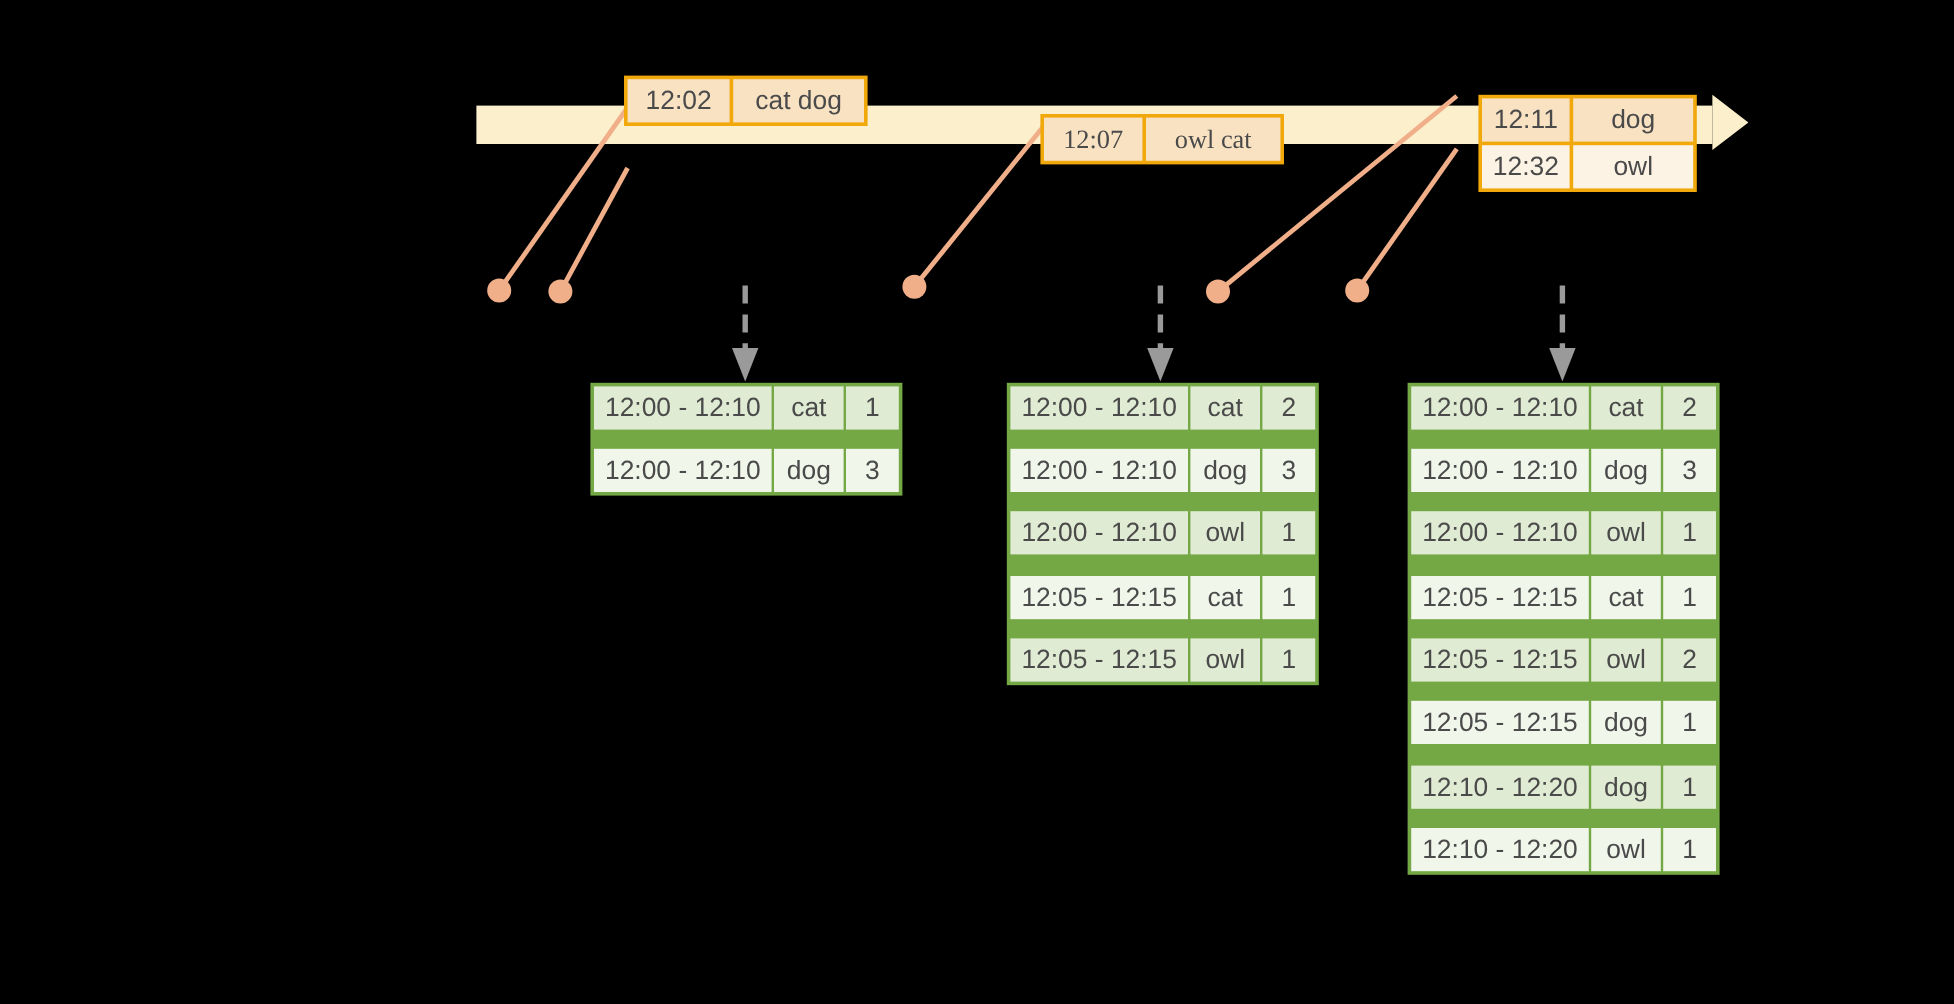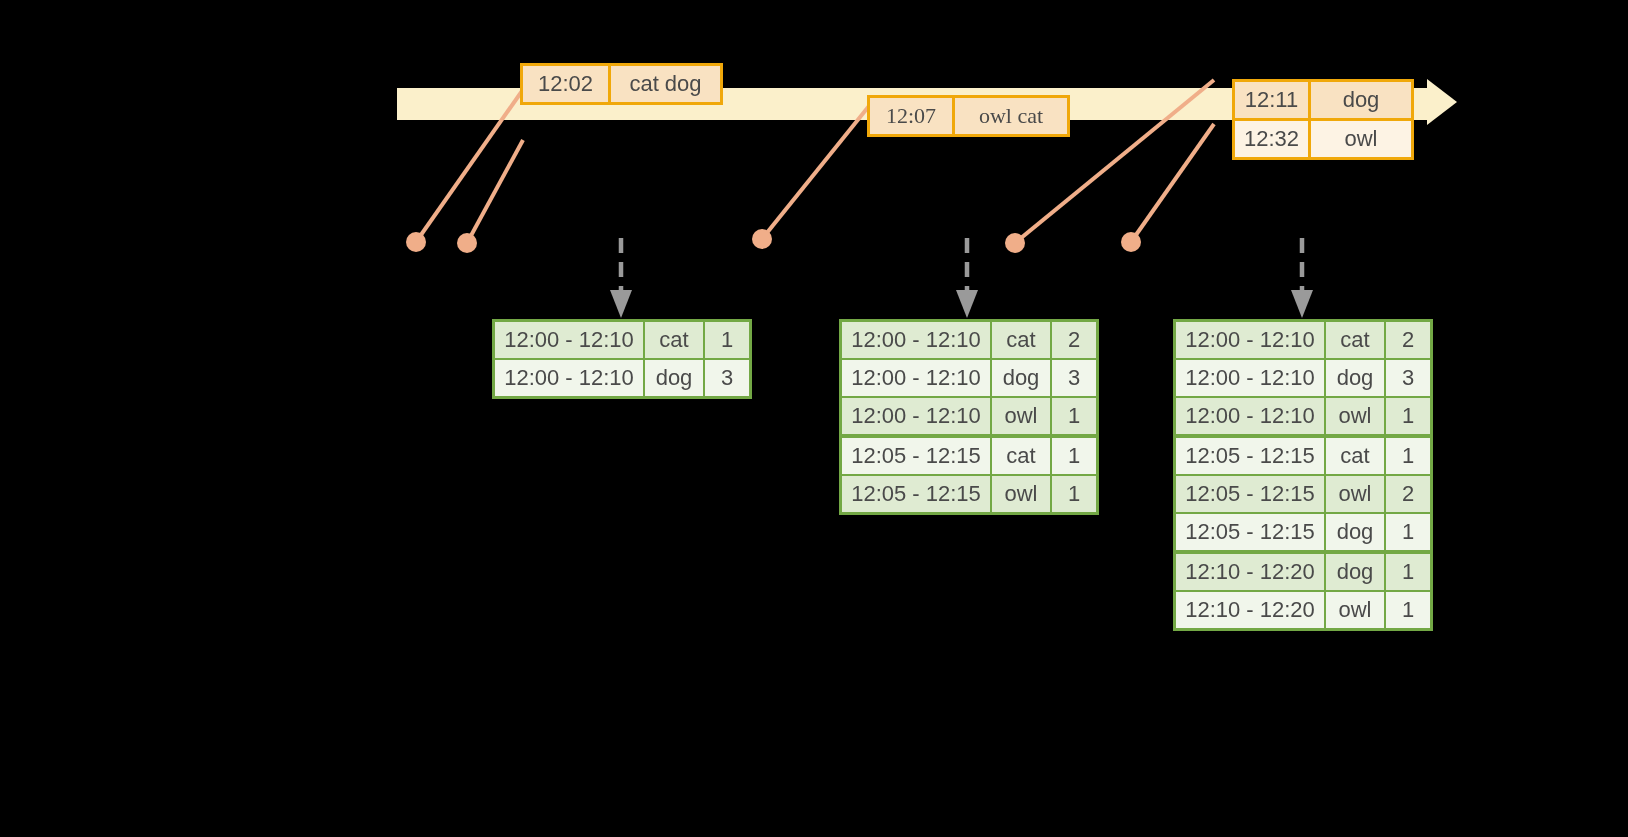--- a/index.html
+++ b/index.html
@@ -19,21 +19,21 @@
   
   .etable{position:absolute;z-index:3;background:var(--gold);padding:3px;display:grid;gap:3px;}
   .etable .erow{display:grid;gap:3px;}
   .t1 .erow{grid-template-columns:85px 109px;}
   .t2 .erow{grid-template-columns:82px 112px;}
   .t3 .erow{grid-template-columns:73px 100px;}
   .ecell{height:36px;line-height:36px;text-align:center;font-size:22px;}
   .erow:nth-child(odd) .ecell{background:var(--peach-dark);}
   .erow:nth-child(even) .ecell{background:var(--peach-light);}
   
-  .gtable{position:absolute;z-index:3;background:var(--green);padding:3px;display:flex;flex-direction:column;gap:2px;justify-content:flex-end;}
+  .gtable{position:absolute;z-index:3;background:var(--green);padding:3px;display:flex;flex-direction:column;gap:16px;justify-content:flex-end;}
   .grow{display:grid;grid-template-columns:148px 58px 44px;gap:2px;}
   .grow.group-start{margin-top:2px;}
   .gcell{height:36px;line-height:36px;text-align:center;font-size:22px;}
   .grow:nth-child(odd) .gcell{background:var(--green-dark);}
   .grow:nth-child(even) .gcell{background:var(--green-light);}
 </style>
 </head>
 <body>
 
 <div class="canvas">

